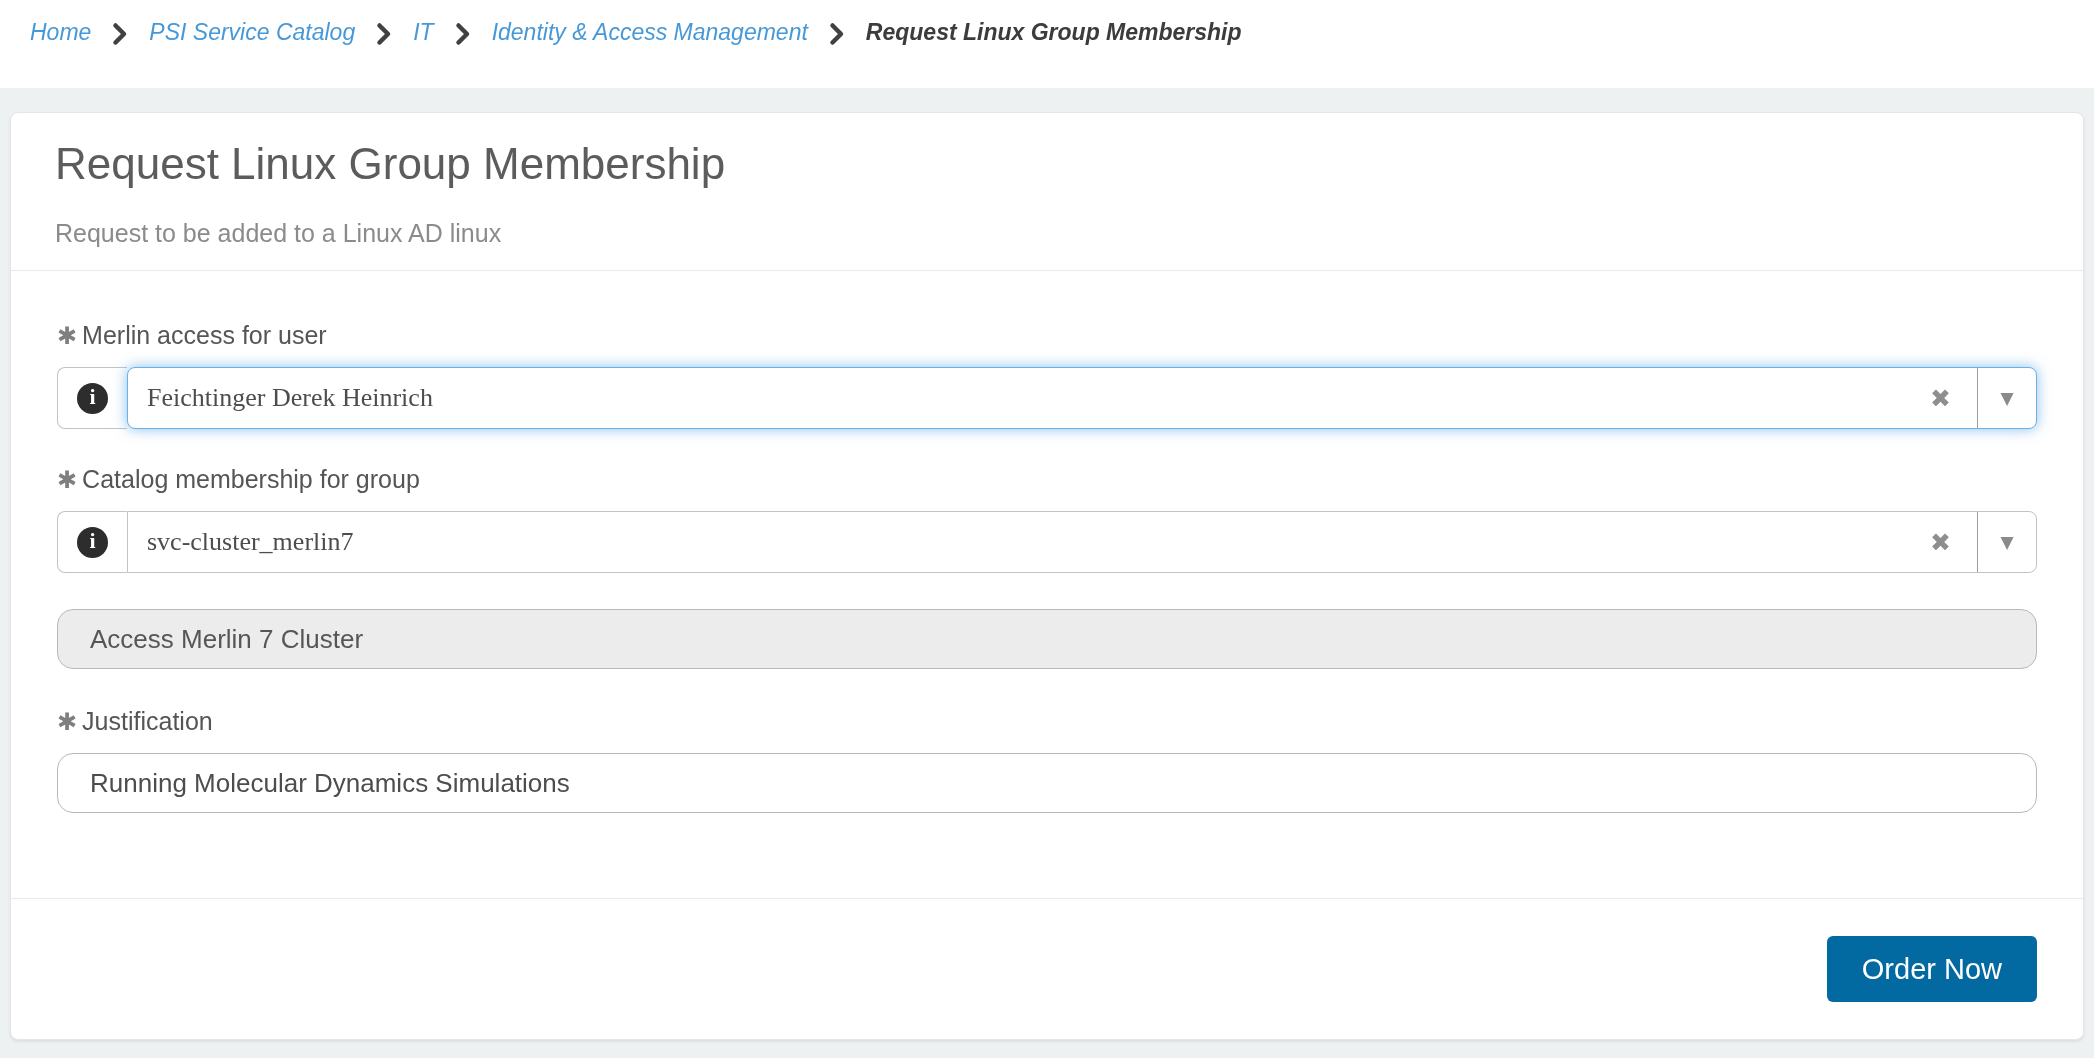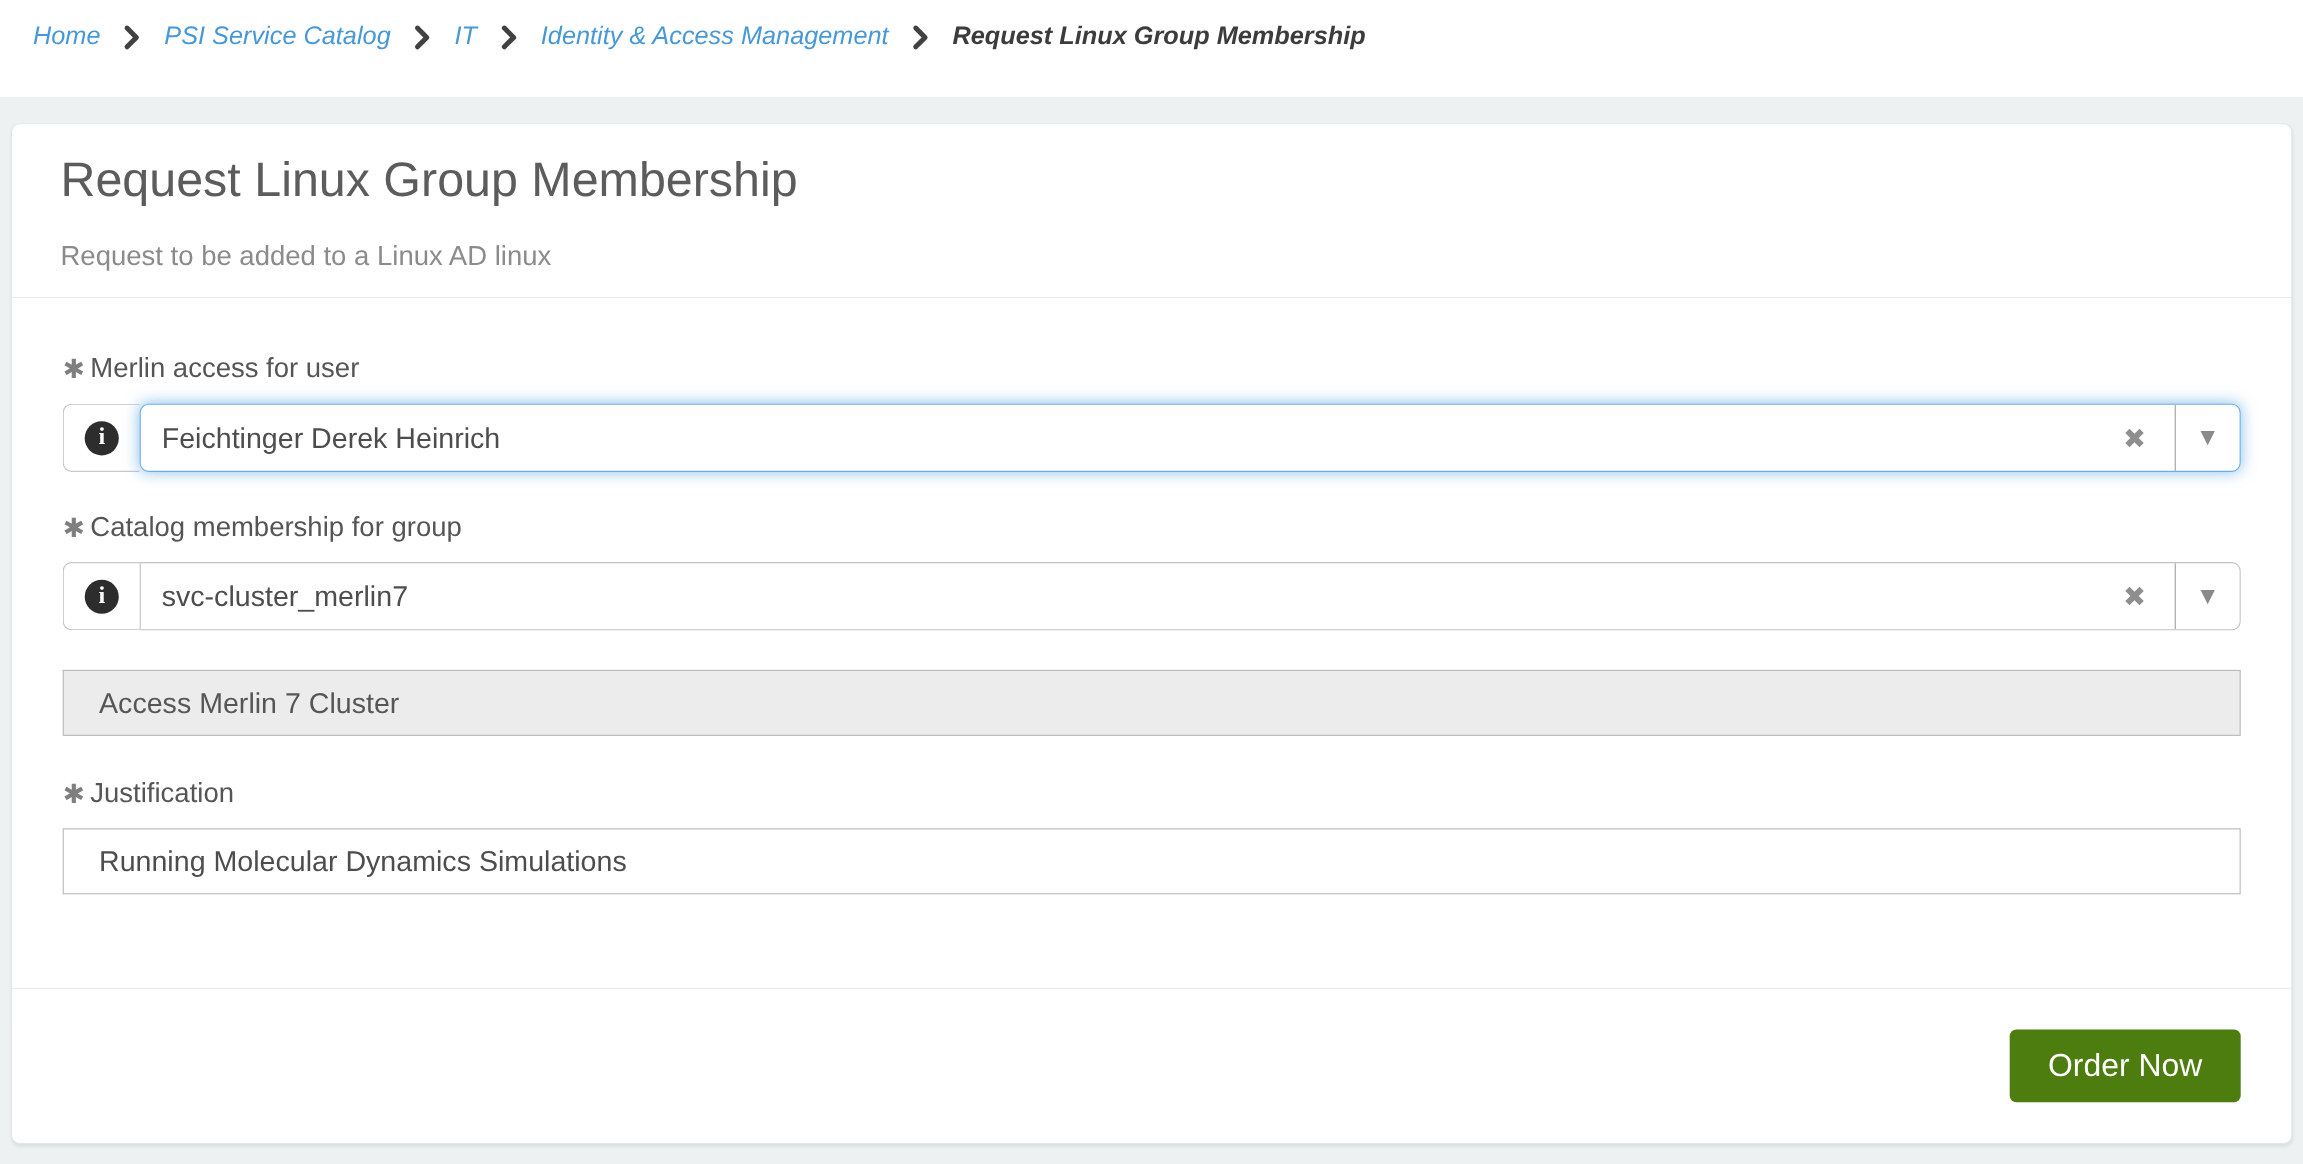--- a/index.html
+++ b/index.html
@@ -111,21 +111,21 @@
     border-radius: 8px;
     box-shadow: 0 0 14px rgba(99,169,231,0.75);
     overflow: visible;
   }
   .combo-input {
     flex: 1;
     height: 100%;
     border: none;
     outline: none;
     background: transparent;
-    font-family: Liberation Sans, sans-serif;
+    font-family: Liberation Serif, serif;
     font-size: 26px;
     color: #4d4d4d;
     padding: 0 12px 0 19px;
   }
   .clear-btn {
     font-family: "DejaVu Sans", sans-serif;
     color: #8e8e8e;
     font-size: 25px;
     padding: 0 26px;
     cursor: pointer;
@@ -142,21 +142,21 @@
     font-family: "DejaVu Sans", sans-serif;
     color: #8a8a8a;
     font-size: 17px;
     line-height: 1;
   }
 
   .text-input {
     width: 100%;
     height: 60px;
     border: 1px solid #b9b9b9;
-    border-radius: 0;
+    border-radius: 16px;
     font-family: inherit;
     font-size: 26px;
     color: #4d4d4d;
     padding: 0 32px;
     background: #ffffff;
     outline: none;
     margin-bottom: 38px;
   }
   .text-input:disabled, .text-input.disabled {
     background: #ececec;
@@ -166,21 +166,21 @@
   
   .panel-footer {
     border-top: 1px solid #e8ebeb;
     padding: 37px 46px;
     display: flex;
     justify-content: flex-end;
   }
   .order-btn {
     height: 66px;
     padding: 0 35px;
-    background: #4d7c0f;
+    background: #0369a1;
     color: #ffffff;
     font-family: inherit;
     font-size: 29px;
     border: none;
     border-radius: 6px;
     cursor: pointer;
   }
 </style>
 </head>
 <body>

